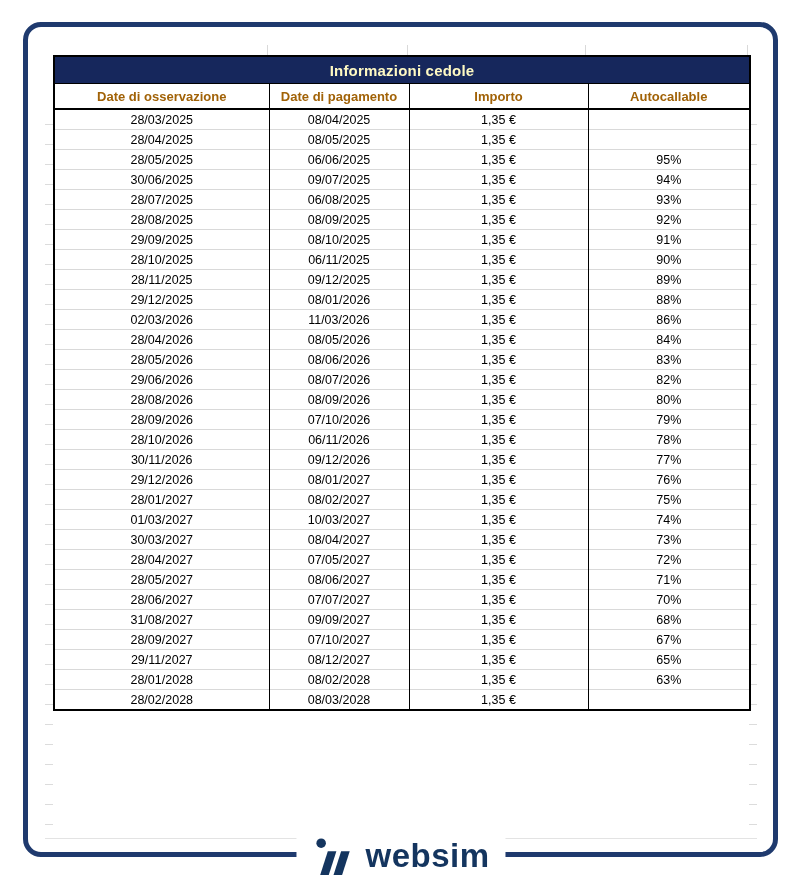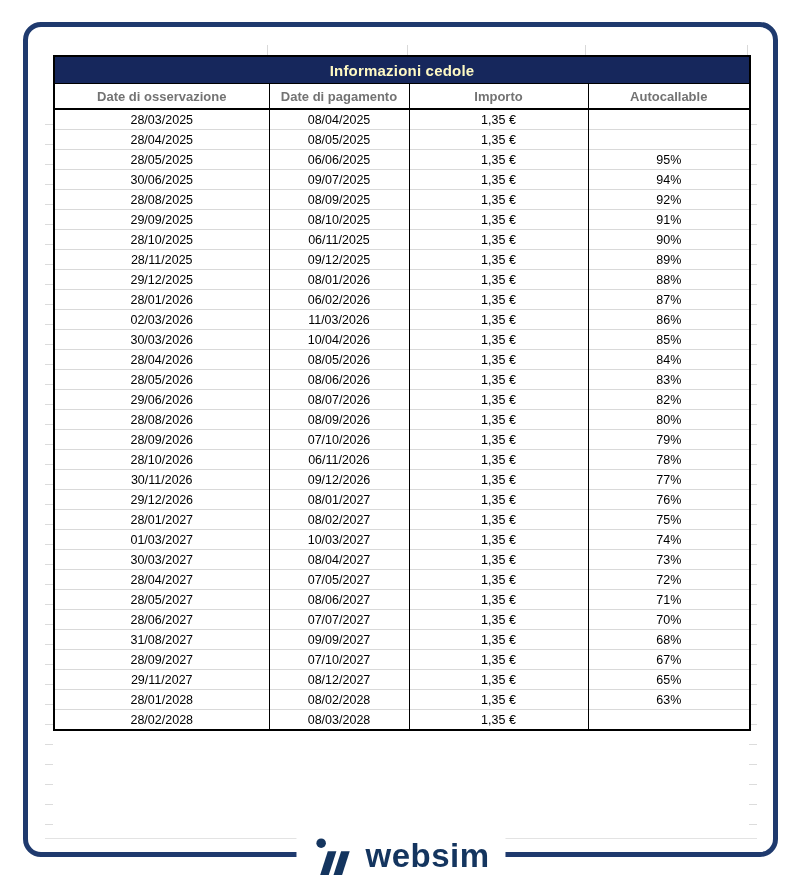--- a/index.html
+++ b/index.html
@@ -16,21 +16,21 @@
   .stub-line{position:absolute;left:45px;top:838px;width:712px;height:1px;background:#e3e3e3;}
   .stub-strip{position:absolute;top:105px;width:8px;height:720px;
       background:repeating-linear-gradient(to bottom,transparent 0 19px,#dcdcdc 19px 20px);}
 
   
   .table-wrap{position:absolute;left:53px;top:55px;width:696px;}
   table{width:696px;border-collapse:collapse;table-layout:fixed;border:2px solid #000;}
   col.c1{width:215px}col.c2{width:140px}col.c3{width:179px}col.c4{width:162px}
   th.title{background:var(--header-bg,#16275c);color:#fef9c3;font-size:15px;font-weight:700;
            height:24px;border-bottom:1px solid #000;letter-spacing:.2px;}
-  th.colhead{background:#fff;color:#737373;font-size:13px;font-weight:700;height:22px;
+  th.colhead{background:#fff;color:#a16207;font-size:13px;font-weight:700;height:22px;
            border-left:1px solid #000;border-right:1px solid #000;border-bottom:2px solid #000;}
   td{height:19px;font-size:12.5px;color:#000;text-align:center;vertical-align:middle;
      border-left:1px solid #000;border-right:1px solid #000;border-top:1px solid #d9d9d9;
      padding:0;white-space:nowrap;}
   tbody tr:first-child td{border-top:none;margin-left:17px;}
 
   
   .logo{position:absolute;left:50%;top:836px;transform:translateX(-50%);
         background:#fff;padding:0 16px;display:flex;align-items:flex-end;gap:9px;z-index:5;}
   .logo-text{font-size:33px;font-weight:700;color:var(--logo,#14355f);letter-spacing:.5px;line-height:40px;}
@@ -89,20 +89,26 @@
             <td>1,35 €</td>
             <td>95%</td>
           </tr>
           <tr>
             <td>30/06/2025</td>
             <td>09/07/2025</td>
             <td>1,35 €</td>
             <td>94%</td>
           </tr>
           <tr>
+            <td>28/07/2025</td>
+            <td>06/08/2025</td>
+            <td>1,35 €</td>
+            <td>93%</td>
+          </tr>
+          <tr>
             <td>28/08/2025</td>
             <td>08/09/2025</td>
             <td>1,35 €</td>
             <td>92%</td>
           </tr>
           <tr>
             <td>29/09/2025</td>
             <td>08/10/2025</td>
             <td>1,35 €</td>
             <td>91%</td>
@@ -119,36 +125,24 @@
             <td>1,35 €</td>
             <td>89%</td>
           </tr>
           <tr>
             <td>29/12/2025</td>
             <td>08/01/2026</td>
             <td>1,35 €</td>
             <td>88%</td>
           </tr>
           <tr>
-            <td>28/01/2026</td>
-            <td>06/02/2026</td>
-            <td>1,35 €</td>
-            <td>87%</td>
-          </tr>
-          <tr>
             <td>02/03/2026</td>
             <td>11/03/2026</td>
             <td>1,35 €</td>
             <td>86%</td>
-          </tr>
-          <tr>
-            <td>30/03/2026</td>
-            <td>10/04/2026</td>
-            <td>1,35 €</td>
-            <td>85%</td>
           </tr>
           <tr>
             <td>28/04/2026</td>
             <td>08/05/2026</td>
             <td>1,35 €</td>
             <td>84%</td>
           </tr>
           <tr>
             <td>28/05/2026</td>
             <td>08/06/2026</td>

